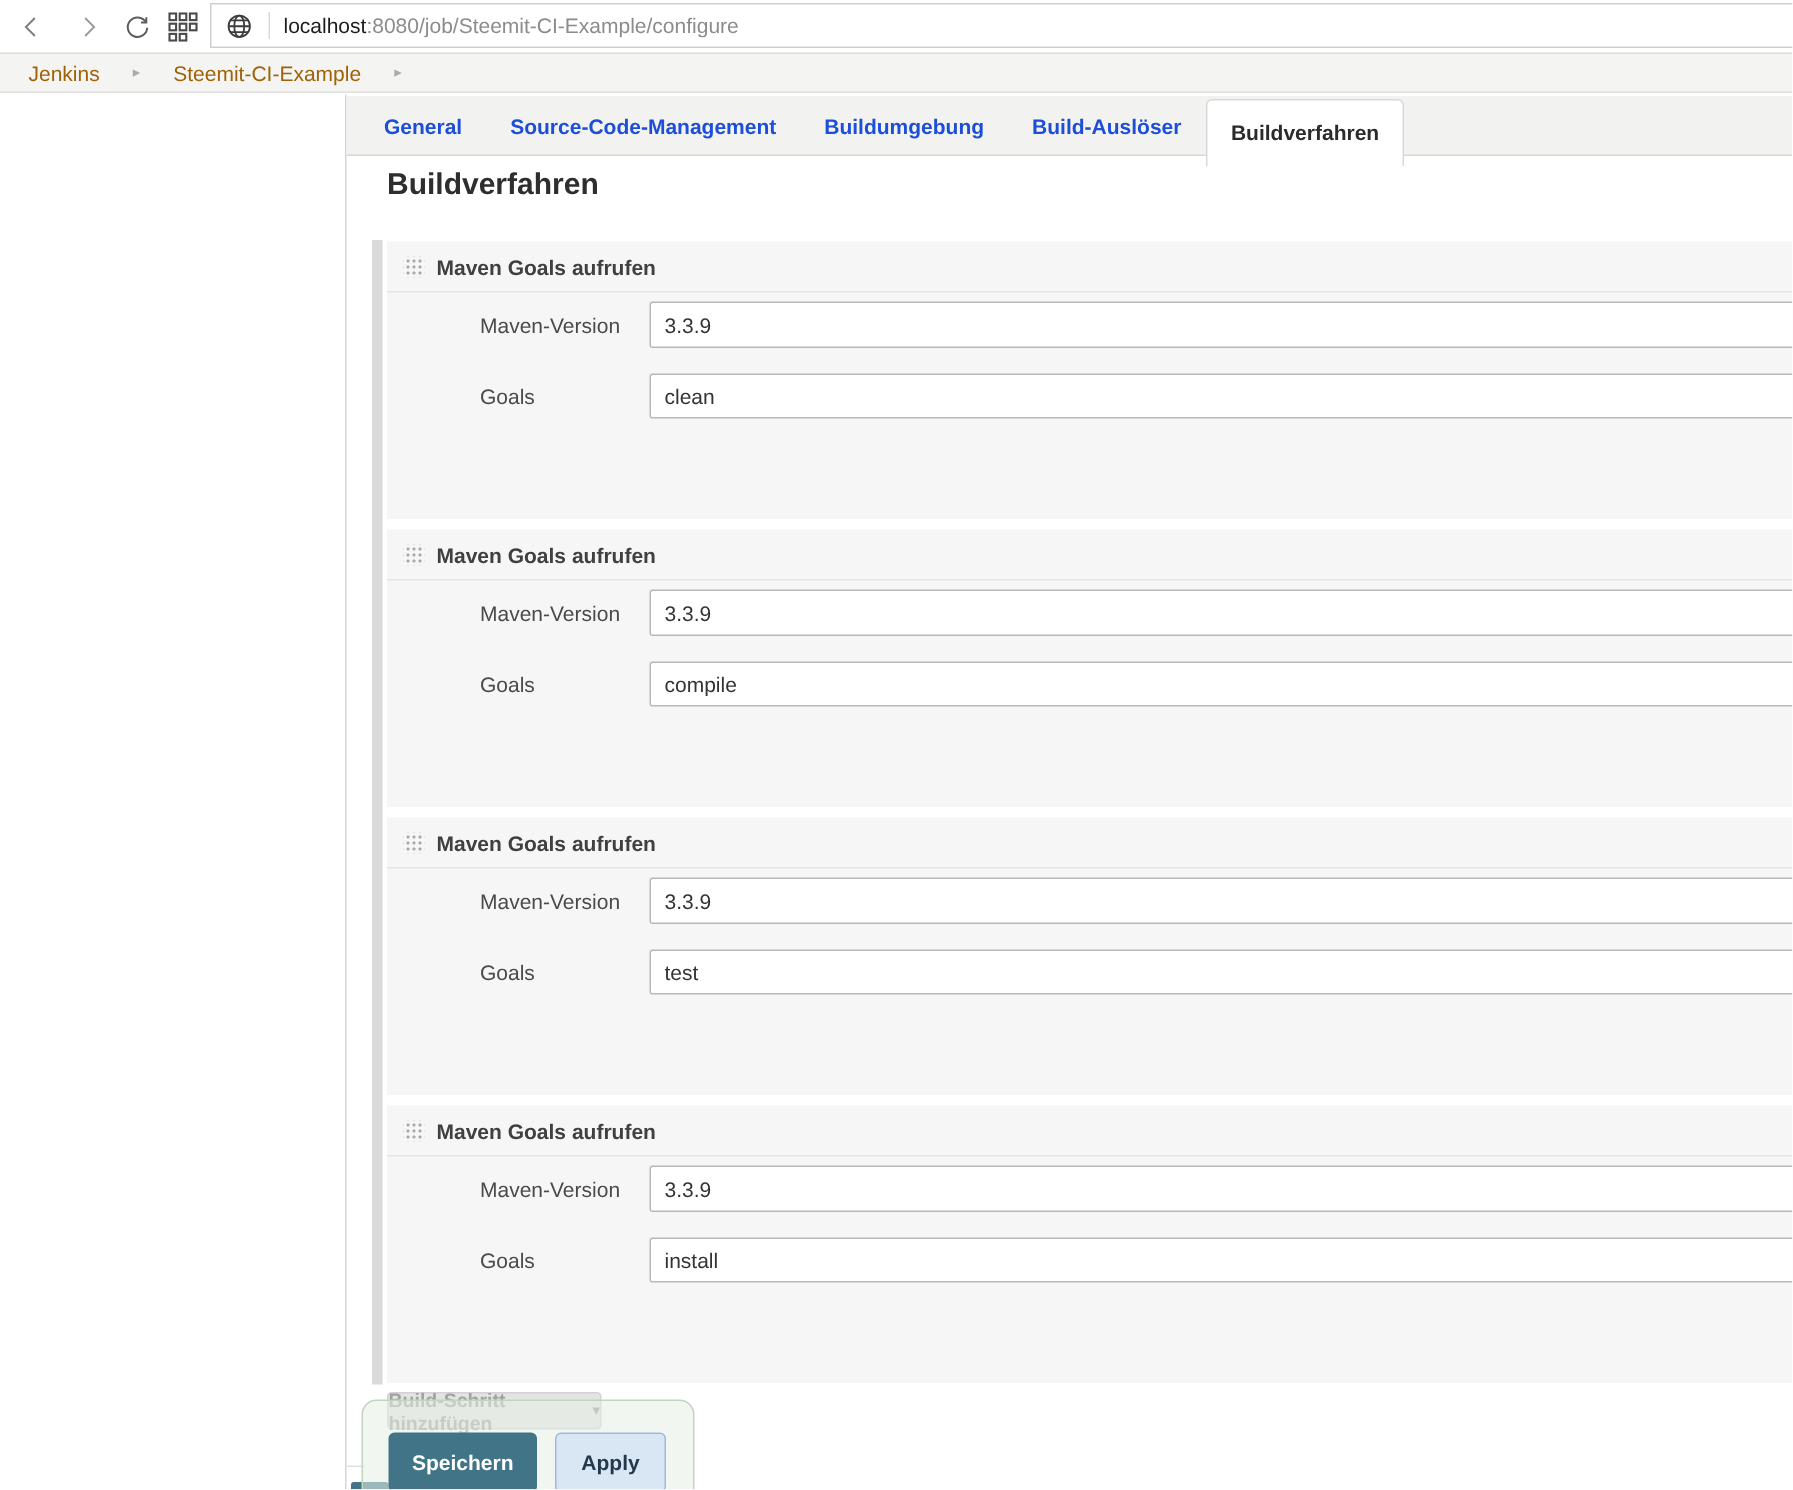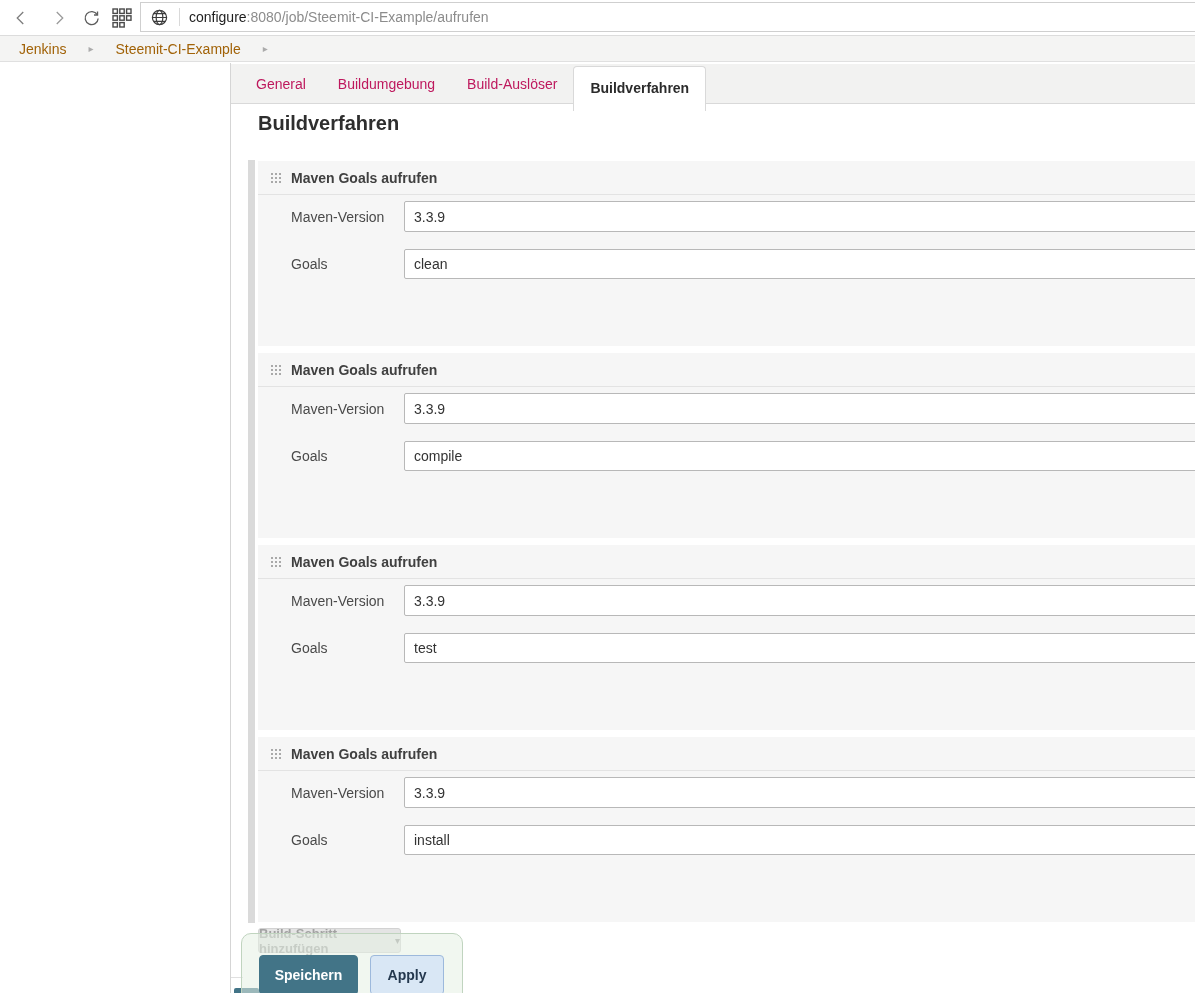--- a/index.html
+++ b/index.html
@@ -21,37 +21,37 @@
   
   .crumb-bar { position:absolute; left:0; top:36px; width:1195px; height:26px; background:#f4f4f3; border-bottom:1px solid #e0e0e0; display:flex; align-items:center; padding-left:19px; }
   .crumb-item { display:flex; align-items:center; }
   .crumb-link { font-size:14px; color:#a16207; cursor:pointer; }
   .crumb-sep { font-size:10px; color:#ababab; padding:0 22px; }
 
   
   .main-panel { position:absolute; left:230px; top:63px; width:965px; height:930px; background:#fff; border-left:1px solid #d5d5d5; overflow:hidden; }
 
   .tab-bar { position:absolute; left:0; top:1px; right:0; height:40px; background:#f2f2f1; border-bottom:1px solid #d9d9d9; display:flex; align-items:flex-start; padding-left:9px; }
-  .tab { font-size:14px; color:#be185d; line-height:40px; padding:0 16px; cursor:pointer; white-space:nowrap; }
+  .tab { font-size:14px; color:#1d4ed8; line-height:40px; padding:0 16px; cursor:pointer; white-space:nowrap;font-weight:bold; }
   .tab.active { background:#fff; color:#2b2b2b; font-weight:bold; border:1px solid #d9d9d9; border-bottom:none; border-radius:4px 4px 0 0; height:45px; line-height:42px; margin-top:2px; position:relative; z-index:2; }
 
   .page-title { position:absolute; left:27px; top:49px; font-size:20px; font-weight:bold; color:#2e2e2e; }
 
   .drag-strip { position:absolute; left:17px; top:97px; width:7px; height:763px; background:#dadada; }
 
   .steps-mount { position:absolute; left:27px; top:98px; right:-8px; }
   .step-section { position:relative; height:185px; margin-bottom:7px; background:#f6f6f6; }
   .step-header { height:34px; border-bottom:1px solid #e3e3e3; display:flex; align-items:center; padding-left:11px; }
   .drag-handle { width:14px; height:14px; margin-right:8px; cursor:move;
     background-image:radial-gradient(#a9a9a9 1px, transparent 1.1px); background-size:4px 4px; background-position:1px 1px; }
   .step-title { font-size:14px; font-weight:bold; color:#404040; }
   .field-row { display:flex; align-items:center; margin-left:33px; }
   .field-row.row1 { margin-top:6px; }
   .field-row.row2 { margin-top:17px; }
-  .field-label { width:113px; font-size:14px; color:#4a4a4a; flex:none; }
+  .field-label { width:113px; font-size:14px; color:#4a4a4a; flex:none;margin-left:29px; }
   .field-input { flex:1; height:31px; background:#fff; border:1px solid #b8b8b8; border-radius:2px; font-family:inherit; font-size:14px; color:#333; padding-left:9px; outline:none; }
   .row2 .field-input { height:30px; }
 
   
   .add-step-btn { position:absolute; left:27px; top:865px; width:143px; height:25px; background:#e4e4e4; border:1px solid #d2d2d2; border-radius:3px; color:#a2a2a2; font-size:13px; font-weight:bold; display:flex; align-items:center; justify-content:center; gap:10px; z-index:2; cursor:pointer; }
   .add-step-caret { font-size:10px; color:#9a9a9a; }
   .artifact-line { position:absolute; left:0; top:914px; width:12px; height:1px; background:#e0e0e0; z-index:2; }
   .artifact-btn-sliver { position:absolute; left:3px; top:925px; width:25px; height:5px; background:var(--save-button,#427487); border-radius:2px 2px 0 0; z-index:2; }
   .bottom-sticker { position:absolute; left:10px; top:870px; width:222px; height:130px; background:var(--overlay-bg,rgba(229,241,228,0.55)); border:1px solid var(--overlay-border,#c0d4bf); border-radius:10px; z-index:3; }
   .save-btn { position:absolute; left:28px; top:892px; width:99px; height:40px; background:var(--save-button,#427487); border:1px solid var(--save-button,#427487); border-radius:4px; color:#fff; font-family:inherit; font-size:14px; font-weight:bold; z-index:4; cursor:pointer; }
@@ -97,21 +97,21 @@
       <span class="url-globe">
         <svg width="19" height="19" viewBox="0 0 24 24">
           <g fill="none" stroke="#3c3c3c" stroke-width="1.5">
             <circle cx="12" cy="12" r="9"></circle>
             <ellipse cx="12" cy="12" rx="4.2" ry="9"></ellipse>
             <path d="M3 12 h18 M4.4 7 h15.2 M4.4 17 h15.2"></path>
           </g>
         </svg>
       </span>
       <span class="url-sep"></span>
-      <span class="url-text"><span class="url-host">configure</span><span class="url-rest">:8080/job/Steemit-CI-Example/aufrufen</span></span>
+      <span class="url-text"><span class="url-host">localhost</span><span class="url-rest">:8080/job/Steemit-CI-Example/configure</span></span>
     </div>
   </div>
 
   <div class="crumb-bar">
     <span id="crumb-mount" style="display:flex;align-items:center;">
   <span class="crumb-item">
     <span class="crumb-link">Jenkins</span>
     <span class="crumb-sep">▸</span>
   </span>
 
@@ -121,20 +121,21 @@
   </span>
 </span>
   </div>
 
   <div class="main-panel">
 
     <div class="tab-bar">
         <span id="tab-mount" style="display:flex;align-items:flex-start;">
   <div class="tab">General</div>
 
+  <div class="tab">Source-Code-Management</div>
 
   <div class="tab">Buildumgebung</div>
 
   <div class="tab">Build-Auslöser</div>
 
   <div class="tab active">Buildverfahren</div>
 
 </span>
       </div>
 

